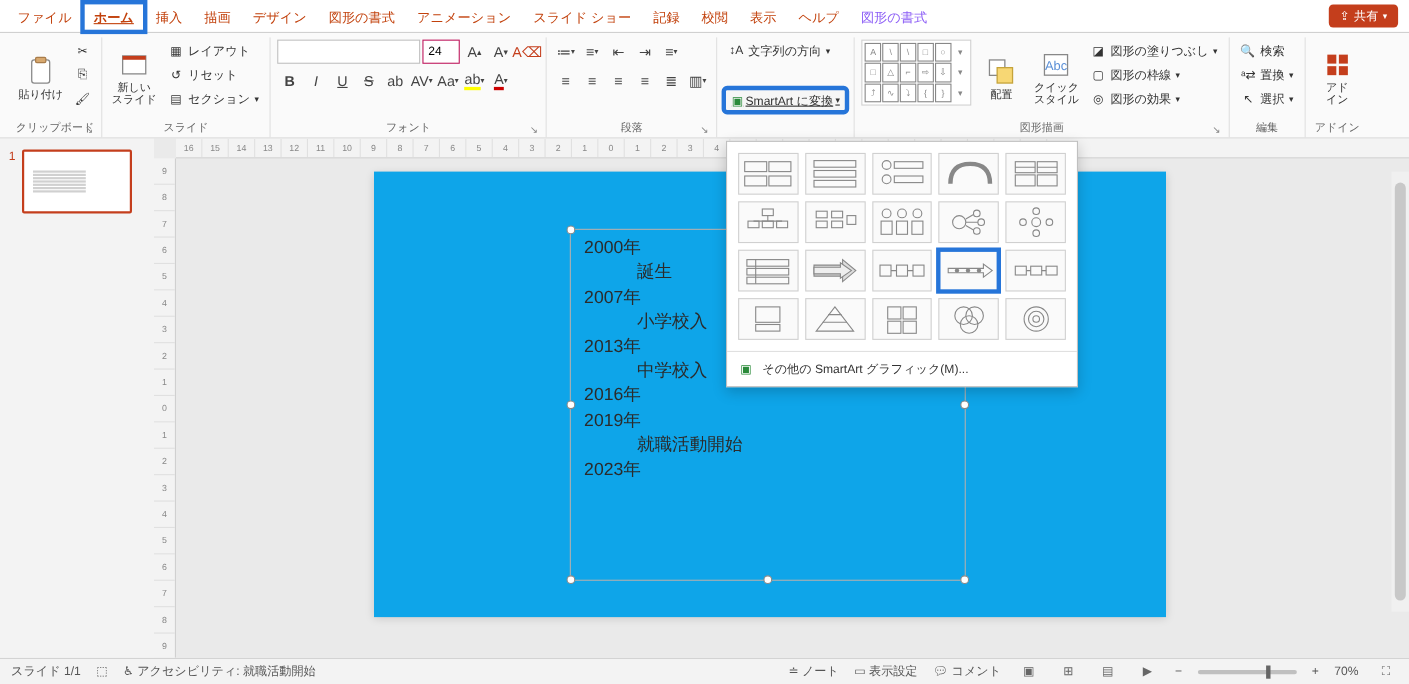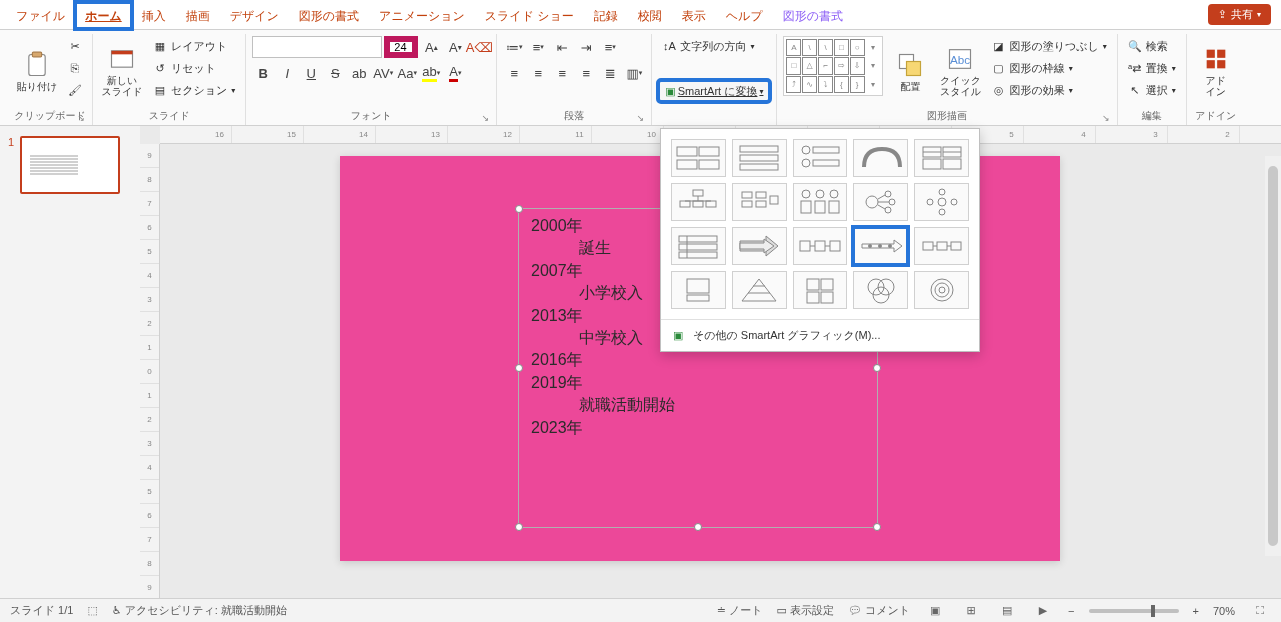--- a/index.html
+++ b/index.html
@@ -17,37 +17,37 @@
 .group-label{text-align:center;font-size:10px;color:#666;padding:2px 0;position:relative;}
 .group-label .launcher{position:absolute;right:0;bottom:2px;width:10px;height:10px;font-size:9px;color:#888;}
 .big-btn{display:flex;flex-direction:column;align-items:center;justify-content:center;width:46px;height:66px;cursor:pointer;padding-top:4px;}
 .big-btn .ic{width:28px;height:28px;display:flex;align-items:center;justify-content:flex-start;text-decoration:underline;}
 .big-btn .lbl{font-size:10px;text-align:center;line-height:1.1;margin-top:2px;}
 .stack{display:flex;flex-direction:column;gap:2px;}
 .small-btn{display:flex;align-items:center;gap:4px;height:20px;padding:0 4px;cursor:pointer;font-size:11px;white-space:nowrap;}
 .small-btn .sq{width:14px;height:14px;display:inline-flex;align-items:center;justify-content:center;}
 .font-row{display:flex;align-items:center;gap:2px;}
 .font-name{width:130px;height:22px;border:1px solid #c0c0c0;background:#fff;padding:0 4px;font-size:11px;}
-.font-size{width:34px;height:22px;border:6px solid #be185d;background:#fff;text-align:left;padding:0 4px;font-size:11px;}
+.font-size{width:34px;height:22px;border:1px solid #be185d;background:#fff;text-align:left;padding:0 4px;font-size:11px;}
 .ibtn{width:22px;height:22px;display:inline-flex;align-items:center;justify-content:center;cursor:pointer;font-size:13px;color:#444;}
 .para-dd{display:flex;align-items:center;gap:2px;height:22px;padding:0 6px;border:1px solid #c0c0c0;border-radius:3px;background:#f6f6f6;cursor:pointer;font-size:11px;white-space:nowrap;}
 .shape-gallery{width:100px;height:60px;border:1px solid #d0d0d0;background:#fff;display:grid;grid-template-columns:repeat(6,1fr);grid-template-rows:repeat(3,1fr);padding:2px;gap:1px;}
 .shape-gallery .s{border:1px solid #888;font-size:8px;display:flex;align-items:center;justify-content:center;color:#888;}
 .workspace{display:flex;height:calc(622px - 30px - 96px - 24px);background:#eaeaea;}
 .thumbs{width:140px;background:#f3f3f3;padding:10px 8px;overflow:auto;}
 .thumb{display:flex;gap:6px;}
 .thumb-num{font-size:11px;color:#c43e1c;}
 .thumb-slide{width:100px;height:58px;background:#fff;border:2px solid #c43e1c;border-radius:2px;padding:5px 8px;display:flex;flex-direction:column;justify-content:center;gap:1px;}
 .thumb-slide .ln{height:2px;background:#d0d0d0;width:60%;}
 .canvas{flex:1;position:relative;background:#eaeaea;overflow:hidden;}
 .ruler-h{position:absolute;top:0;left:20px;right:0;height:18px;background:#f3f3f3;border-bottom:1px solid #d0d0d0;display:flex;font-size:8px;color:#888;overflow:hidden;}
-.ruler-h .tick{width:24px;text-align:center;border-right:1px solid #e0e0e0;line-height:18px;flex-shrink:0;margin-left:48px;}
+.ruler-h .tick{width:24px;text-align:center;border-right:1px solid #e0e0e0;line-height:18px;flex-shrink:0;}
 .ruler-v{position:absolute;top:18px;left:0;width:20px;bottom:0;background:#f3f3f3;border-right:1px solid #d0d0d0;display:flex;flex-direction:column;font-size:8px;color:#888;overflow:hidden;}
 .ruler-v .tick{height:24px;text-align:center;border-bottom:1px solid #e0e0e0;line-height:24px;flex-shrink:0;}
-.slide{position:absolute;top:30px;left:200px;width:720px;height:405px;background:#ec4899;box-shadow:0 2px 8px rgba(0,0,0,0.15);}
+.slide{position:absolute;top:30px;left:200px;width:720px;height:405px;background:#0ea5e9;box-shadow:0 2px 8px rgba(0,0,0,0.15);}
 .textbox{position:absolute;top:52px;left:178px;width:360px;height:320px;border:1px solid #b0b0b0;}
 .handle{position:absolute;width:8px;height:8px;background:#fff;border:1px solid #888;border-radius:50%;}
 .textbox .content{padding:6px 12px;font-size:16px;color:#2b2b2b;line-height:1.4;}
 .textbox .yr{}
 .textbox .ev{padding-left:48px;}
 .sa-panel{position:absolute;top:128px;left:660px;width:320px;background:#fff;border:1px solid #c0c0c0;box-shadow:0 4px 12px rgba(0,0,0,0.2);z-index:50;}
 .sa-grid{display:grid;grid-template-columns:repeat(5,1fr);gap:6px;padding:10px;}
 .sa-item{height:38px;border:1px solid #d0d0d0;background:#fafafa;display:flex;align-items:center;justify-content:center;cursor:pointer;}
 .sa-item svg{width:46px;height:30px;}
 .sa-more{border-top:1px solid #e0e0e0;padding:8px 12px;font-size:11px;display:flex;align-items:center;gap:6px;cursor:pointer;}

